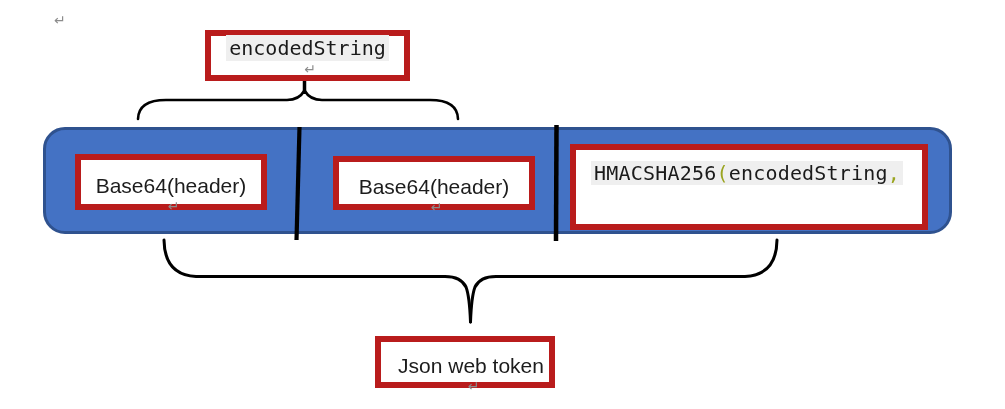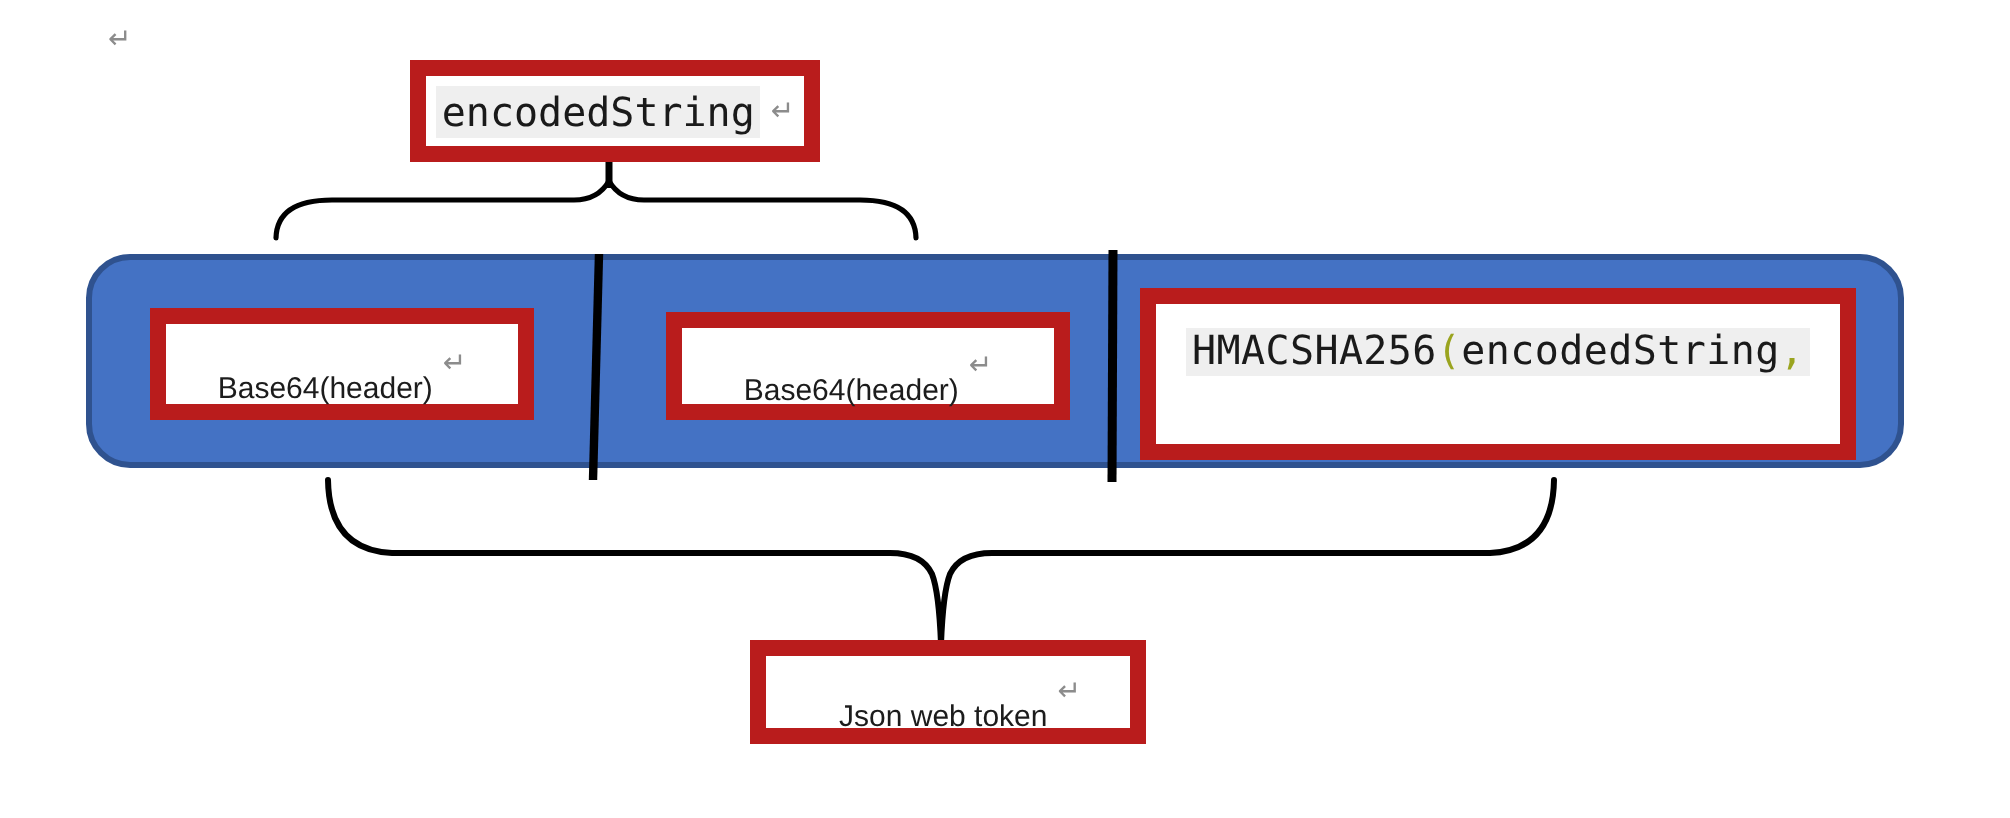--- a/index.html
+++ b/index.html
@@ -16,37 +16,38 @@
     position:absolute;left:43px;top:127px;width:909px;height:107px;
     box-sizing:border-box;
     background:var(--bar-fill,#4472c4);
     border:3px solid var(--bar-border,#2f528f);
     border-radius:22px;
     z-index:1;
   }
   
   .box{
     position:absolute;box-sizing:border-box;background:#ffffff;
-    border:8px solid #b91c1c;z-index:3;
+    border:6px solid #b91c1c;z-index:3;
     display:flex;align-items:center;justify-content:center;
     white-space:nowrap;
+    flex-direction:column;
   }
   .enc-box{left:205px;top:30px;width:205px;height:51px;}
   .header-box{left:75px;top:154px;width:192px;height:56px;}
   .payload-box{left:333px;top:156px;width:202px;height:54px;}
   .code-box{
     left:570px;top:144px;width:358px;height:86px;
     display:block;padding:8px 0 0 15px;
   }
-  .json-box{left:375px;top:320px;width:198px;height:52px;padding-left:12px;}
+  .json-box{left:375px;top:336px;width:180px;height:52px;padding-left:12px;}
 
   .mono{font-family:"DejaVu Sans Mono","Liberation Mono",monospace;}
   .hl{background:var(--hl-bg,#efefef);padding:1px 3px;}
   .enc-box .hl{font-size:20px;color:var(--c-code,#1a1a1a);}
-  .seg-label{font-size:15px;color:#1c1c1c;margin-top:24px;}
+  .seg-label{font-size:21px;color:#1c1c1c;margin-top:24px;}
   .code-line{line-height:31px;font-size:20px;letter-spacing:0.2px;}
   .tok{font-family:"DejaVu Sans Mono","Liberation Mono",monospace;}
   .tok-code{color:var(--c-code,#1a1a1a);}
   .tok-punctuation{color:var(--c-punct,#9aa41f);}
   .tok-string{color:var(--c-string,#16a016);}
 
   
   .pmark{
     color:#8c8c8c;font-size:14px;margin-left:5px;
     font-family:"DejaVu Sans",sans-serif;

